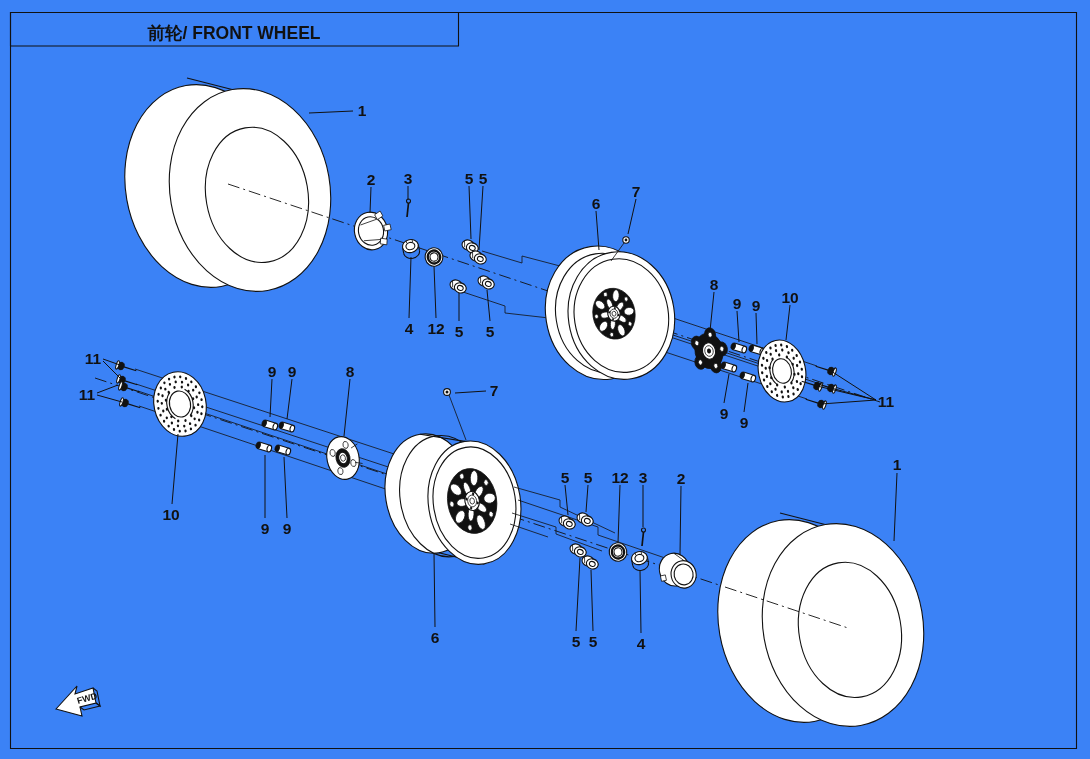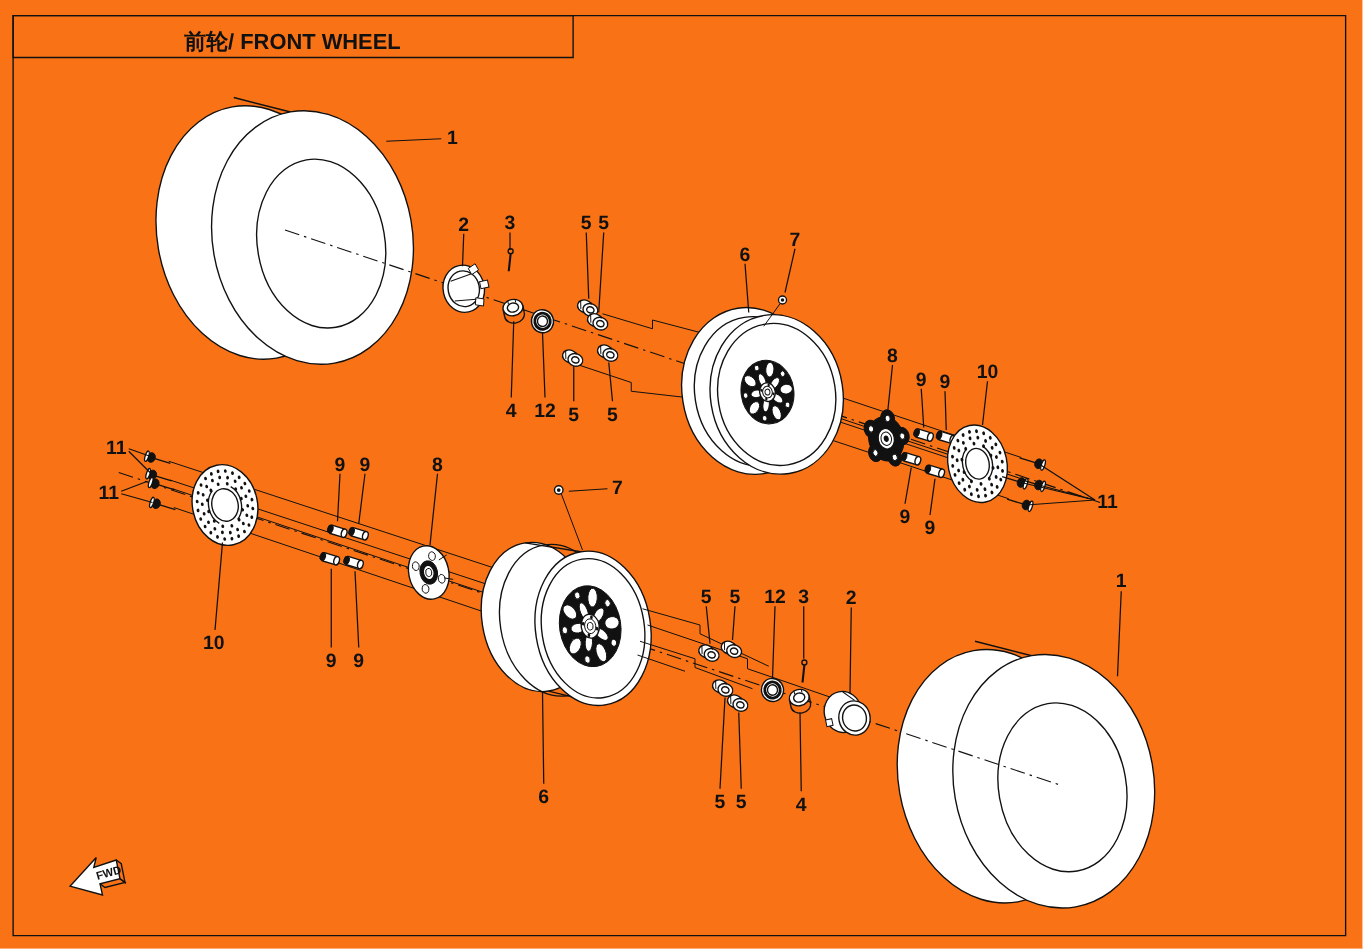--- a/index.html
+++ b/index.html
@@ -1,16 +1,16 @@
 <!DOCTYPE html>
 <html style="--ink: #111111;"><head>
 <meta charset="utf-8">
 <style>
   html,body{margin:0;padding:0;background:#fff;}
-  .stage{position:relative;width:1090px;height:759px;background:#f97316;overflow:hidden;
+  .stage{position:relative;width:1090px;height:759px;background:#3b82f6;overflow:hidden;
          font-family:"Liberation Sans", sans-serif;}
   svg{display:block}
   
   svg *{vector-effect:non-scaling-stroke;}
   .ln{stroke:var(--ink,#111);fill:none;stroke-width:1.1;}
   .w{stroke:var(--ink,#111);fill:#fff;stroke-width:1.1;}
   .ws{stroke:var(--ink,#111);fill:#fff;stroke-width:.8;}
   .dk{stroke:var(--ink,#111);fill:var(--ink,#111);stroke-width:.8;}
   .dot{fill:var(--ink,#111);stroke:none;}
   .thin{stroke:var(--ink,#111);fill:none;stroke-width:.8;}

